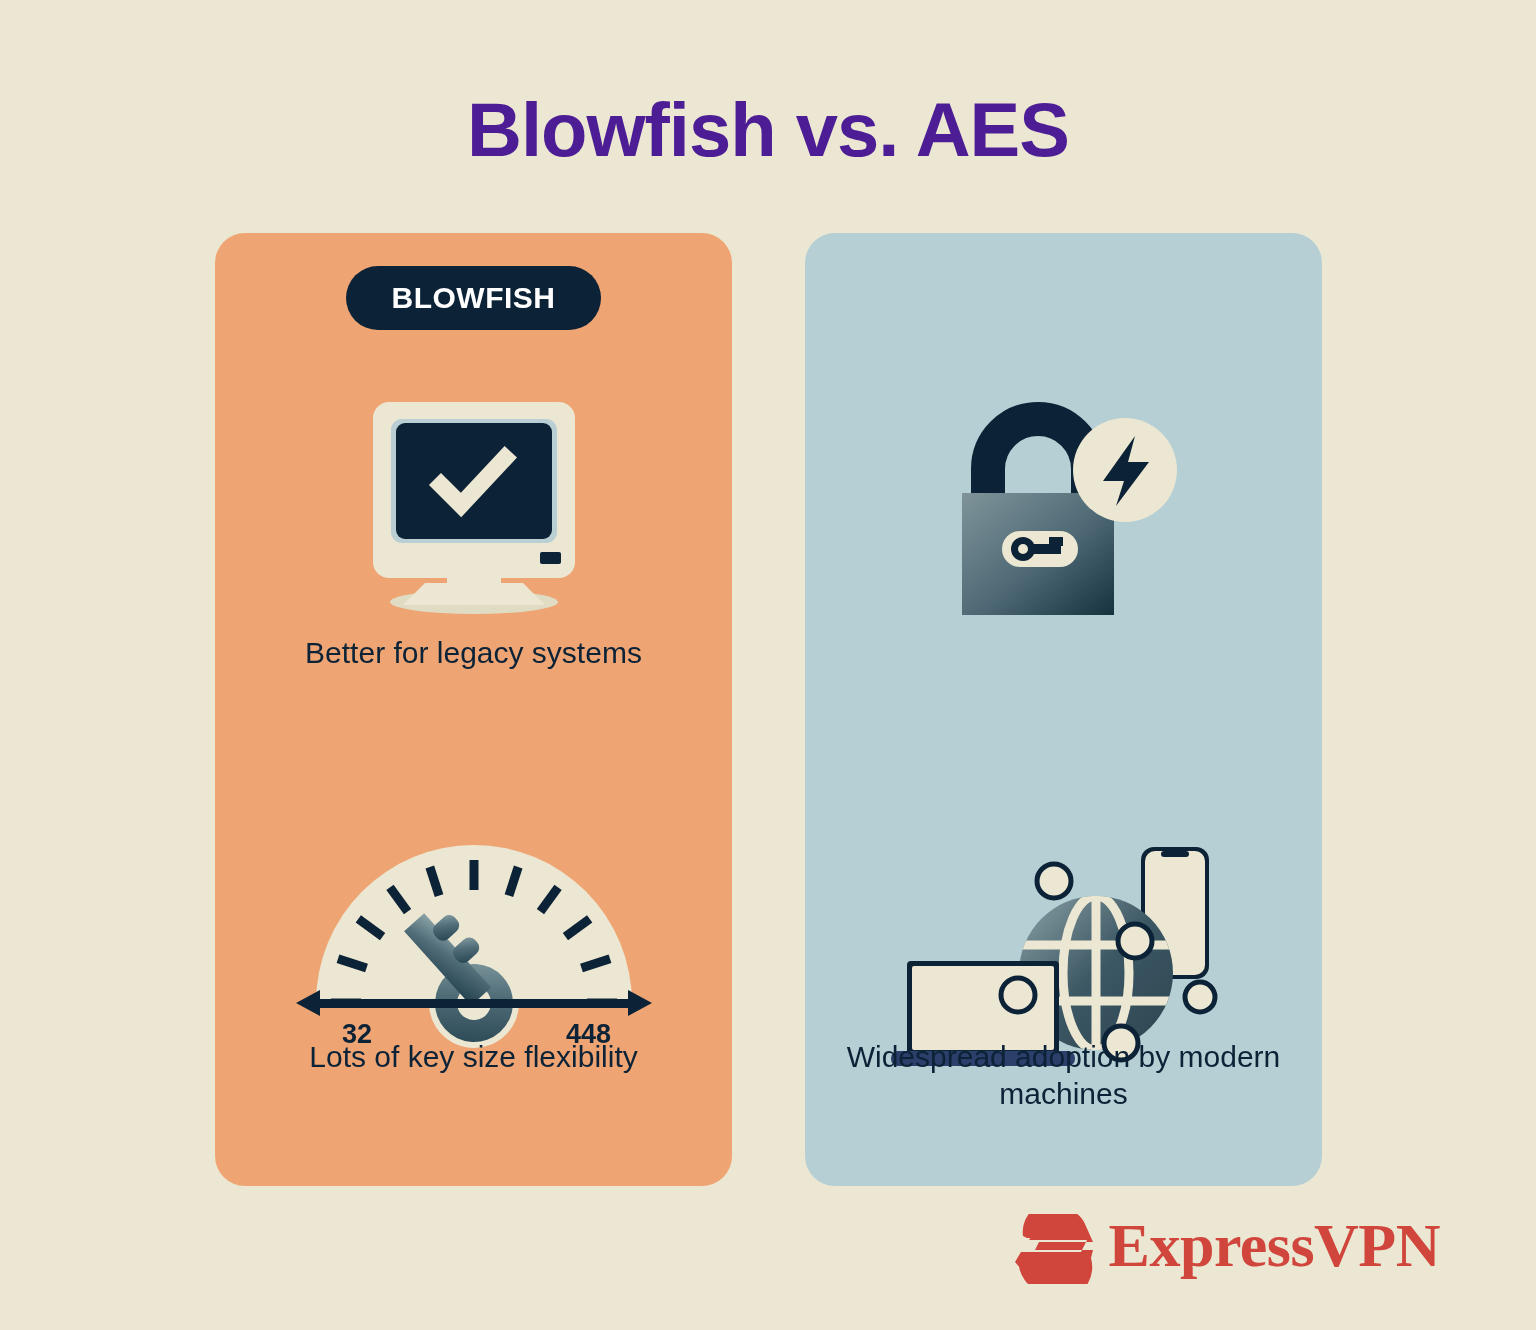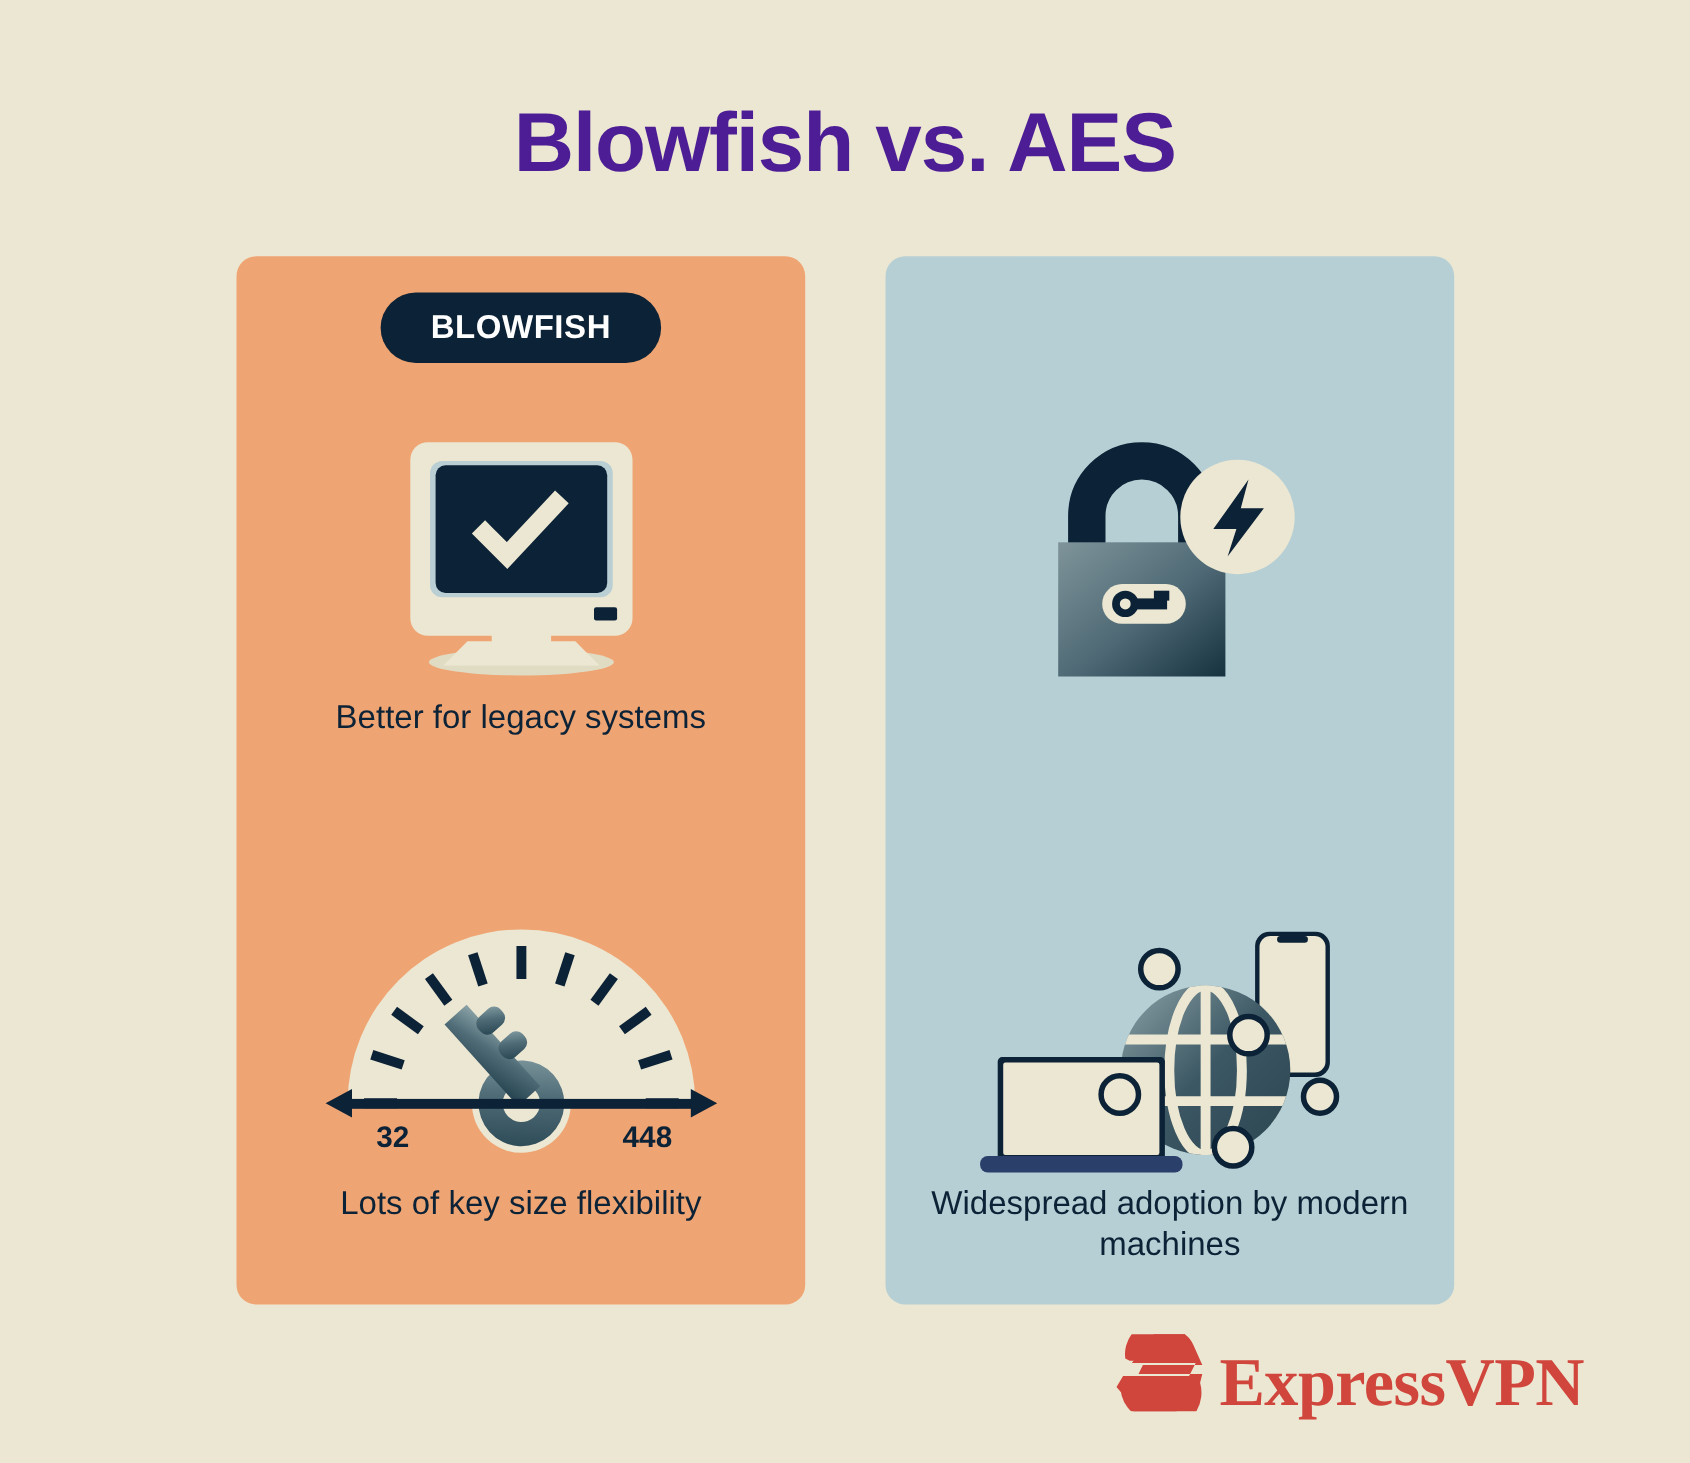--- a/index.html
+++ b/index.html
@@ -13,21 +13,21 @@
 
   .page-title {
     position:absolute; left:0; top:86px; width:100%;
     text-align:center;
     font-size:76px; font-weight:bold; letter-spacing:-1px;
     color:#4c1d95;
   }
 
   .card {
     position:absolute; top:233px; width:517px; height:953px;
-    border-radius:18px;
+    border-radius:30px;
   }
   .card-left  { left:215px;  background:#efa573; }
   .card-right { left:805px;  background:#b6cfd4; }
 
   .badge {
     position:absolute; top:33px; left:50%; transform:translateX(-50%);
     background:#0c2236; color:#ffffff;
     border-radius:40px;
     height:64px; min-width:180px;
     display:flex; align-items:center; justify-content:center;
@@ -36,29 +36,29 @@
     white-space:nowrap;
   }
 
   .caption {
     position:absolute; left:0; width:100%;
     text-align:center;
     font-size:30px; line-height:1.22; color:#0c2236;
     white-space:pre-line;
   }
   .cap-top { top:402px; }
-  .cap-bot { top:844px; }
+  .cap-bot { top:806px; }
 
   .art { position:absolute; left:50%; transform:translateX(-50%); }
   .art-top { top:160px; }
   .art-bot { top:602px; }
 
   .logo {
     position:absolute; right:96px; bottom:42px;
-    display:flex; align-items:flex-end; gap:14px;
+    display:flex; align-items:flex-start; gap:14px;
   }
   .logo-word {
     font-family:"Liberation Serif", serif;
     font-size:62px; font-weight:bold; color:#d0463c;
     letter-spacing:-0.5px; line-height:1;
   }
 </style>
 </head>
 <body>
 

